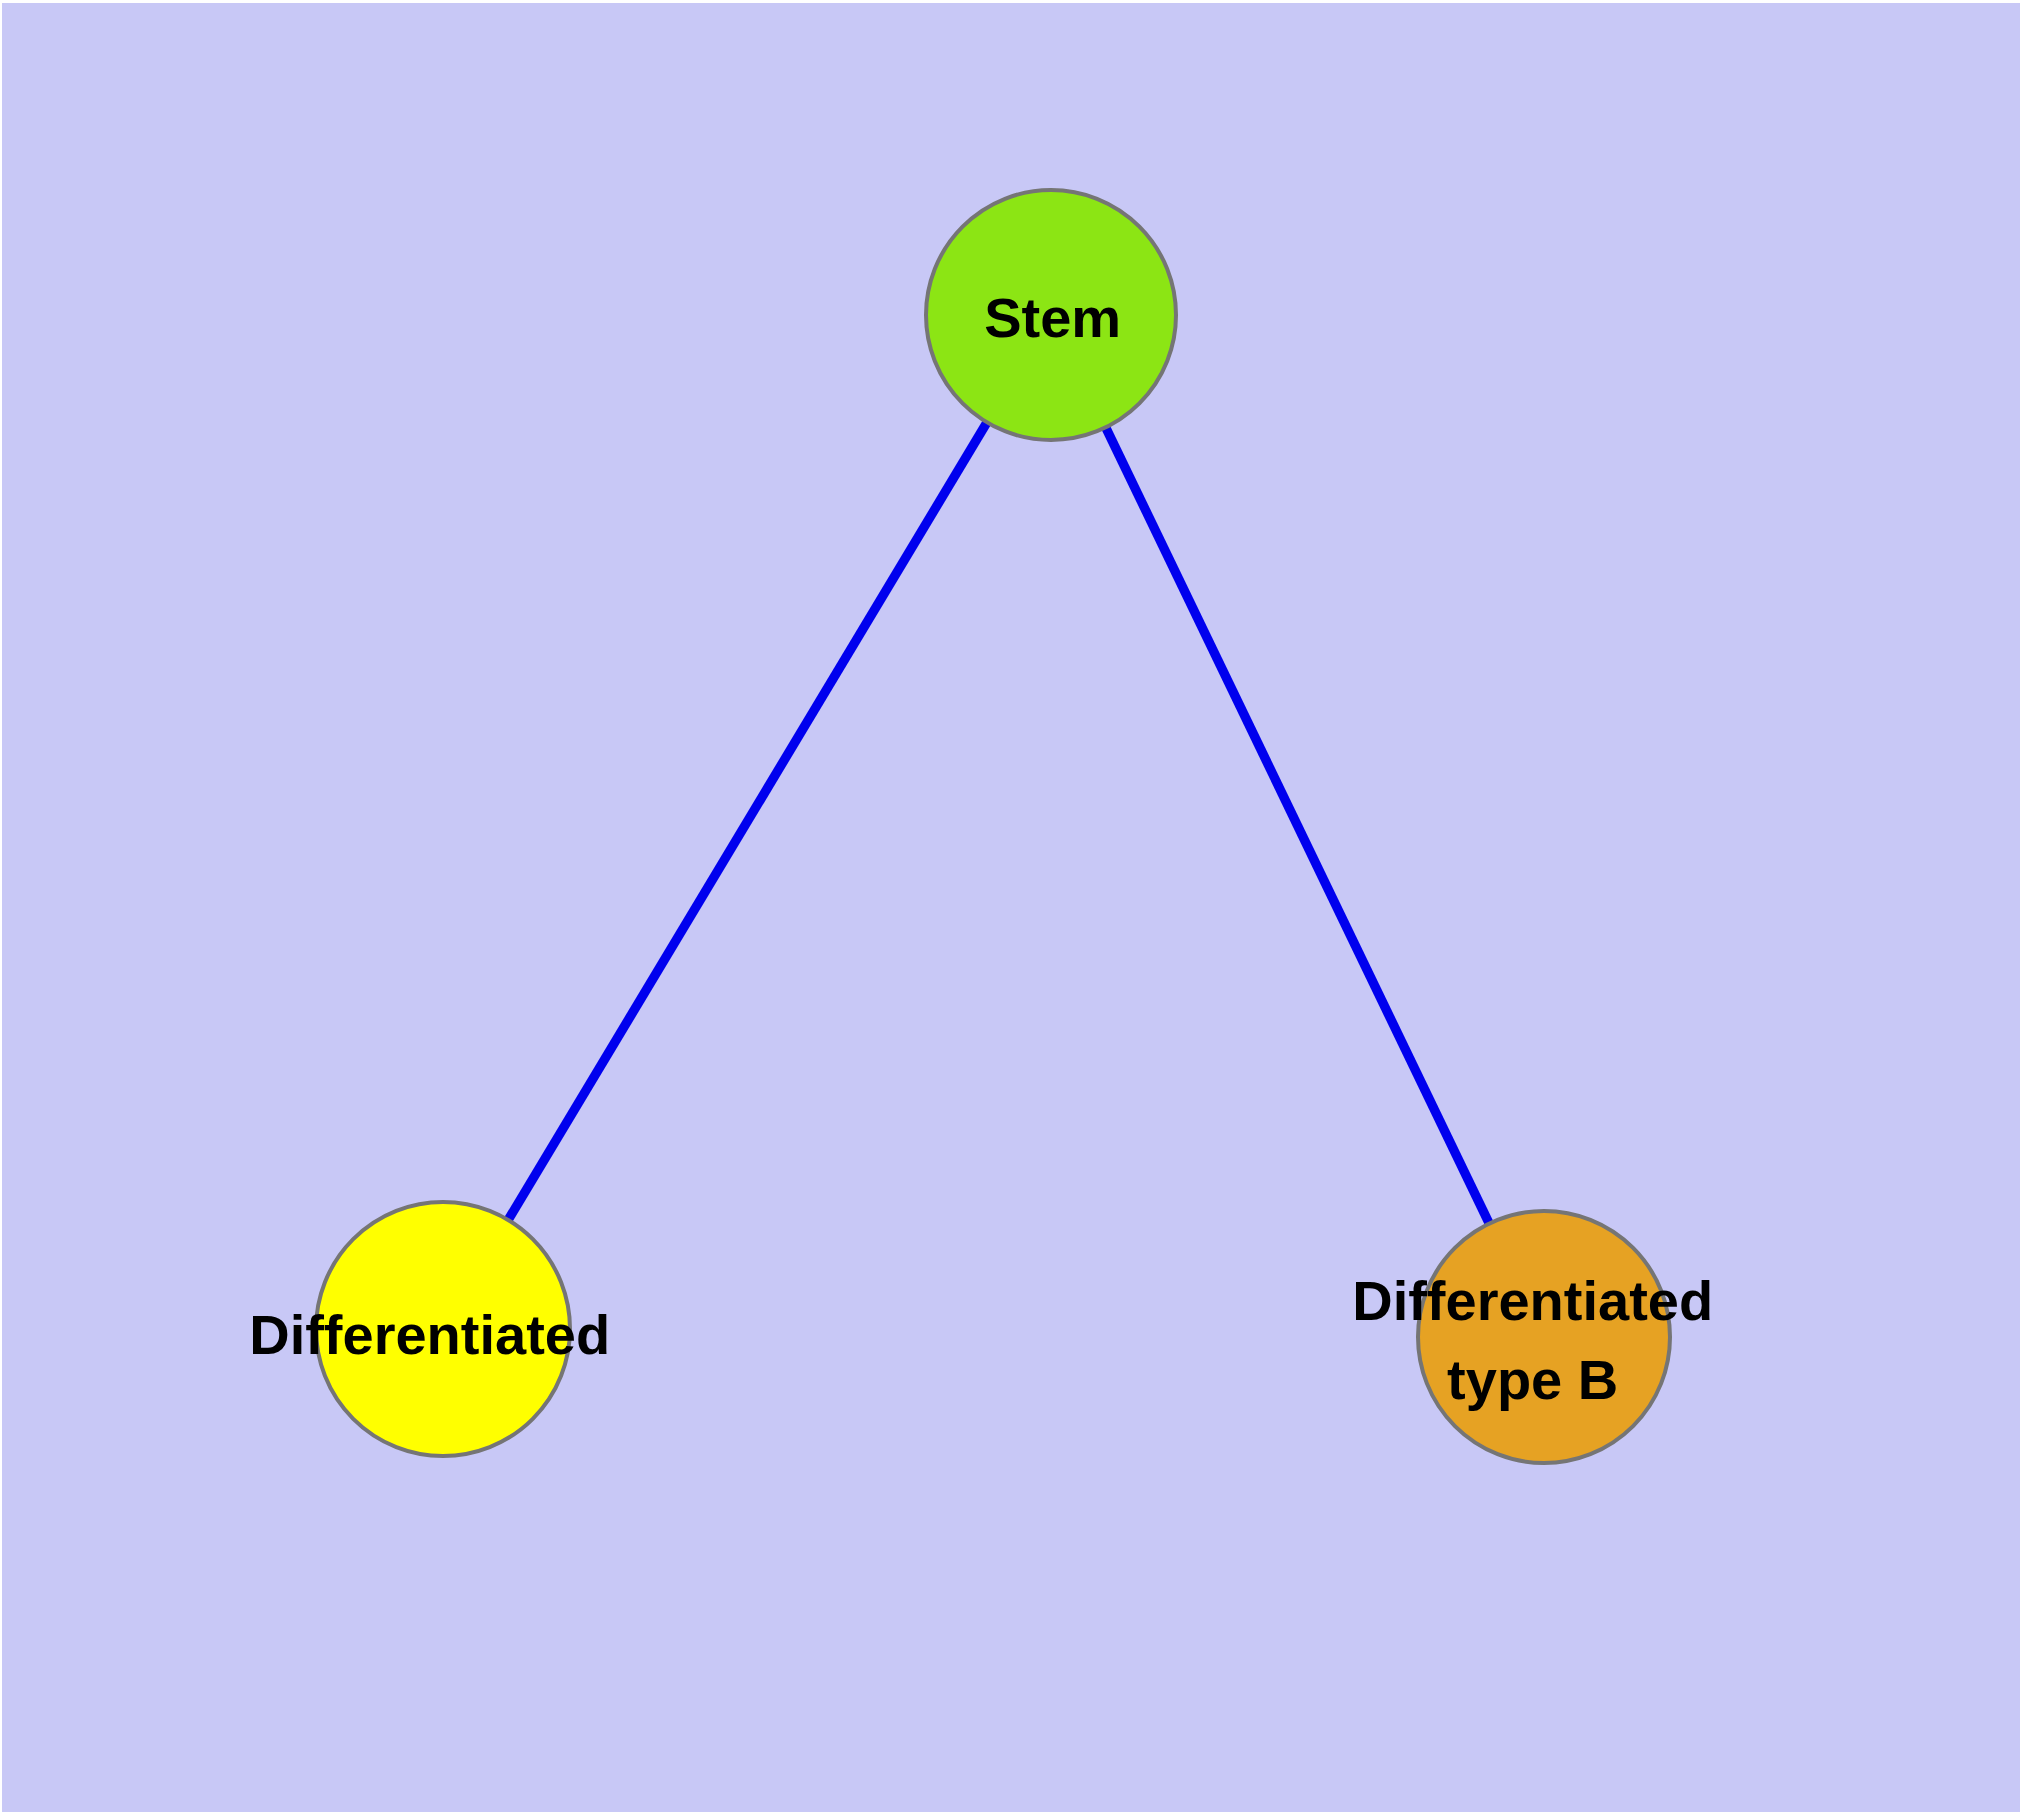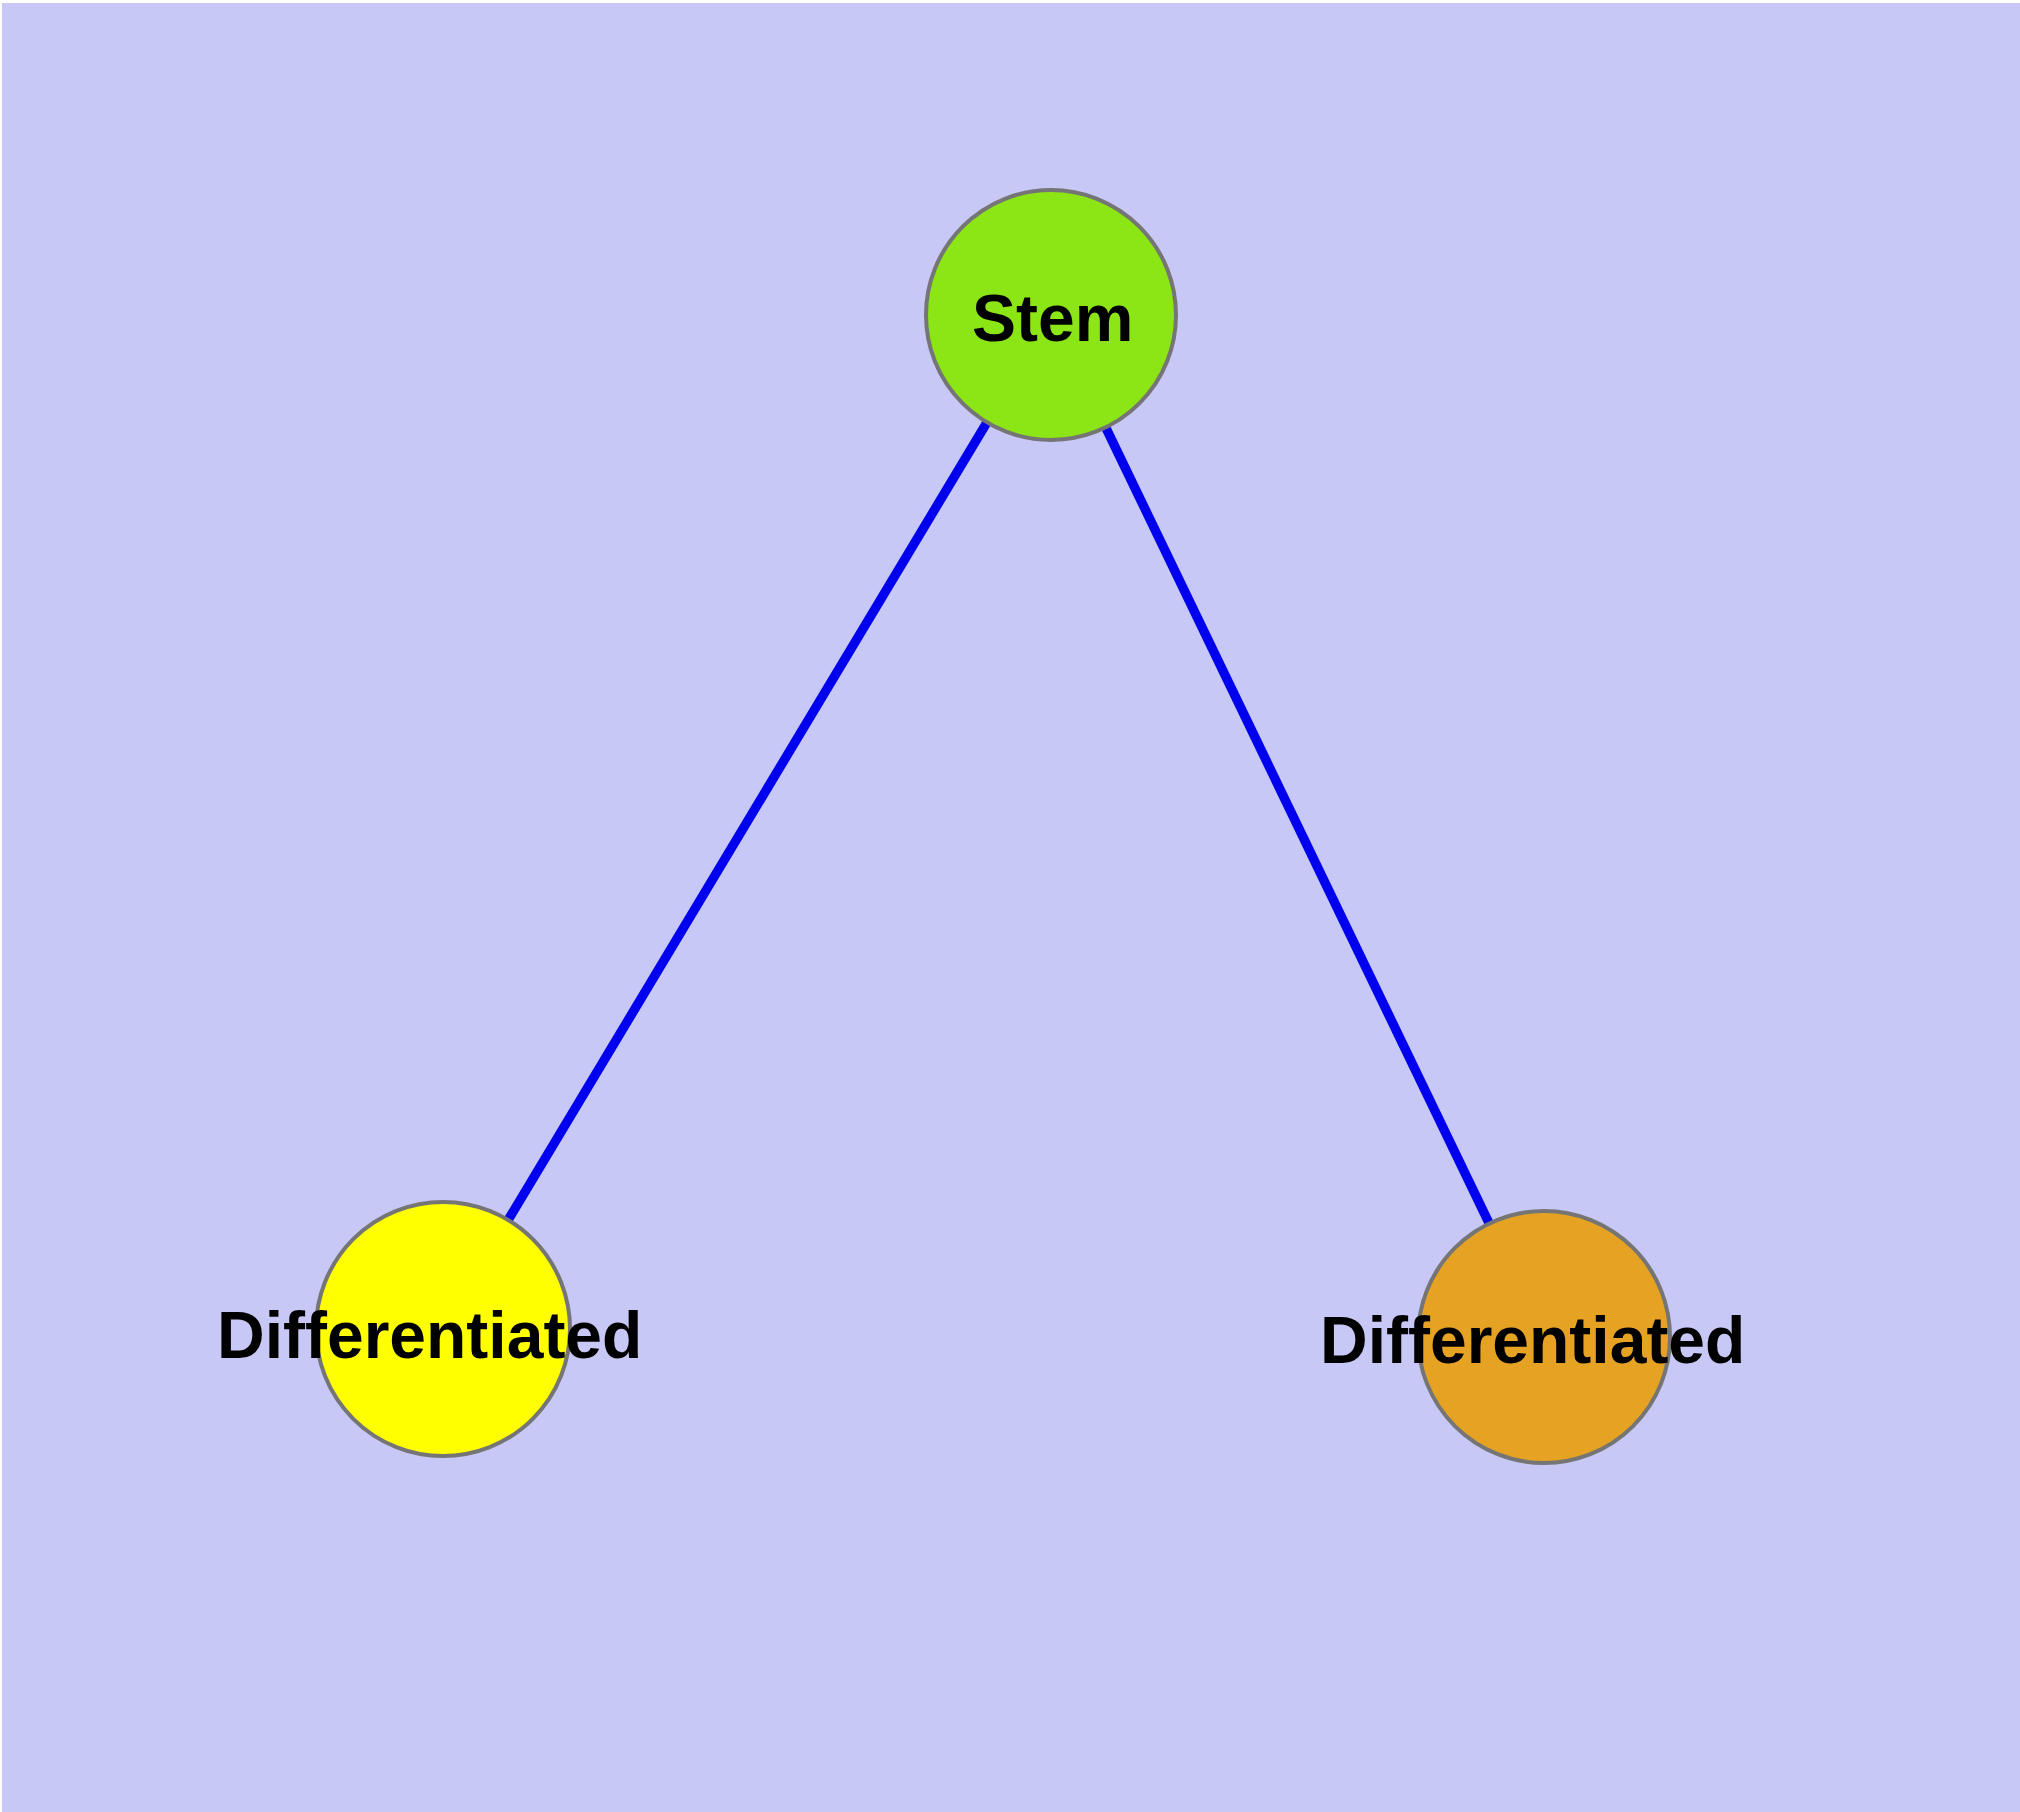--- a/index.html
+++ b/index.html
@@ -30,21 +30,21 @@
     border: 4.2px solid #757575;
     box-sizing: border-box;
   }
   .node-stem { left: 922px; top: 185px; width: 254px; height: 254px; }
   .node-a    { left: 312px;  top: 1197px; width: 258px; height: 258px; }
   .node-b    { left: 1414px; top: 1206px; width: 256px; height: 256px; }
   .node-label {
     position: absolute;
     transform: translate(-50%, -50%);
     font-weight: bold;
-    font-size: 66px;
+    font-size: 56px;
     line-height: 1.4;
     text-align: center;
     white-space: nowrap;
     color: #000;
   }
   .node-label span { display: block; }
   .label-stem { left: 1051px; top: 315px; }
   .label-a    { left: 428px;  top: 1332px; }
   .label-b    { left: 1531px; top: 1337px; }
 </style>
@@ -65,16 +65,17 @@
   <div class="node node-b" style="background-color: rgb(230, 162, 35);"></div>
 
   <div class="node-label label-stem" style="color: rgb(0, 0, 0);">Stem</div>
 
   <div class="node-label label-a" style="color: rgb(0, 0, 0);">
     <span>Differentiated</span>
   </div>
 
   <div class="node-label label-b" style="color: rgb(0, 0, 0);">
     <span>Differentiated</span>
+    <span>type B</span>
   </div>
 
 </div>
 
 
 </body></html>

